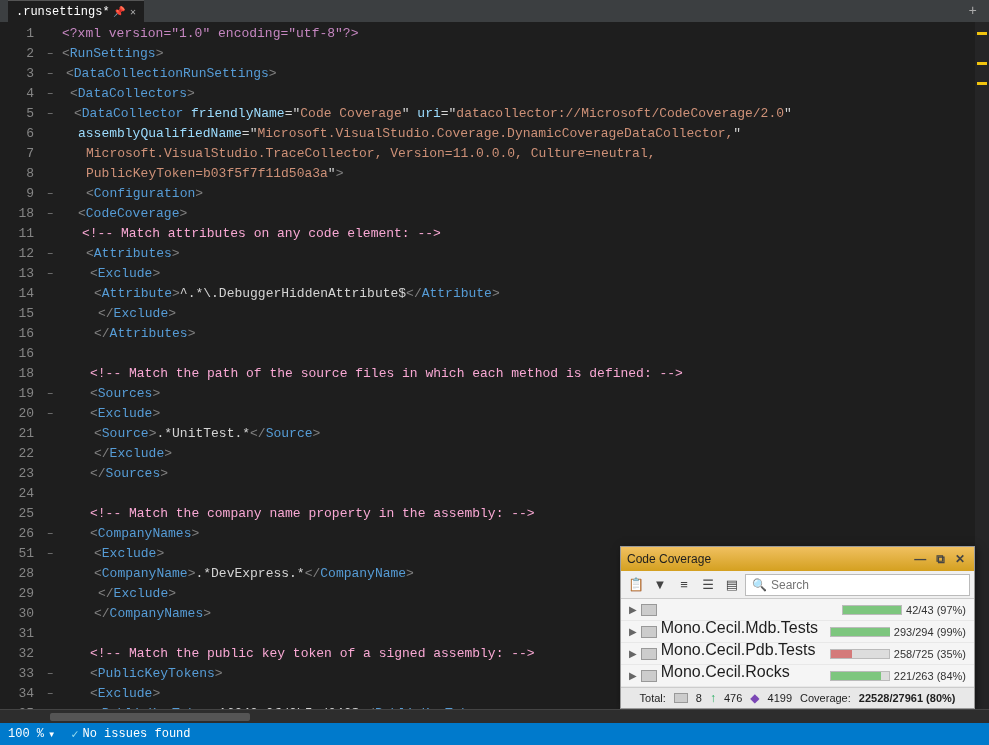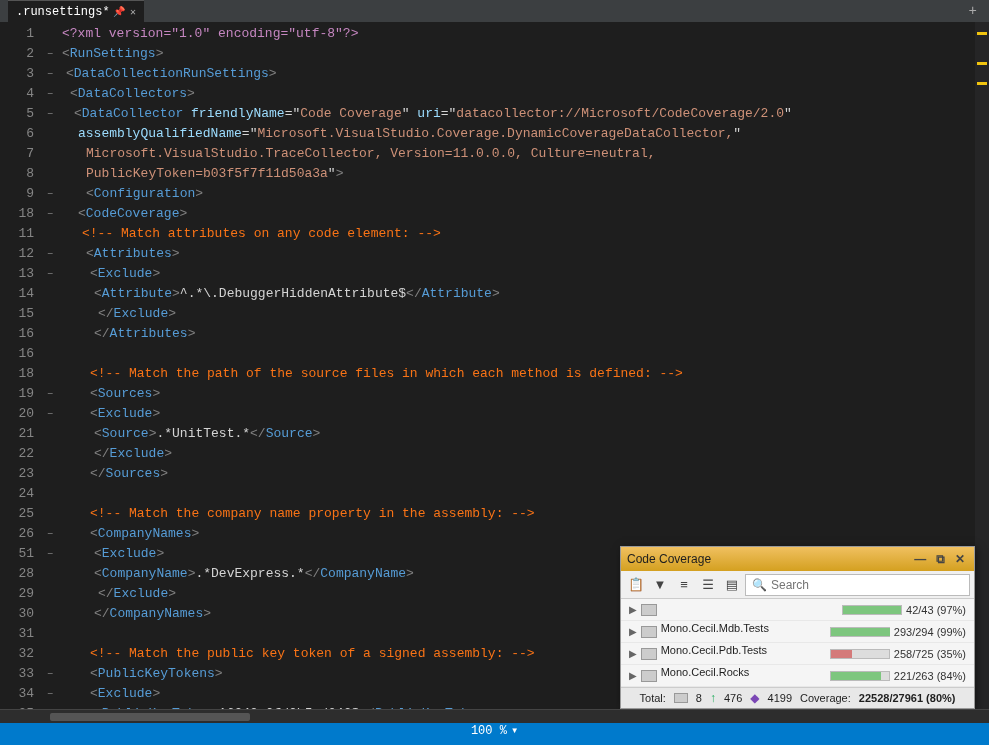--- a/index.html
+++ b/index.html
@@ -96,21 +96,21 @@
       white-space: pre;
       font-size: 13px;
       position: relative;
     }
 
     
     .xml-tag { color: #569cd6; }
     .xml-bracket { color: #808080; }
     .xml-attr-name { color: #9cdcfe; }
     .xml-attr-val { color: #ce9178; }
-    .xml-comment { color: #f97316; }
+    .xml-comment { color: #f9a8d4; }
     .xml-text { color: #d4d4d4; }
     .xml-pi { color: #c586c0; }
 
     .code-line {
       display: flex;
       align-items: baseline;
       min-height: 20px;
     }
 
     
@@ -130,21 +130,20 @@
     .status-bar {
       height: 22px;
       background: #007acc;
       display: flex;
       align-items: center;
       padding: 0 8px;
       font-size: 12px;
       color: #fff;
       flex-shrink: 0;
       gap: 16px;
-      flex-direction: column;
     }
     .status-item { display: flex; align-items: center; gap: 4px; }
 
     
     .coverage-panel {
       position: absolute;
       bottom: 0;
       right: 14px;
       width: 355px;
       background: #f5f5f5;
@@ -215,21 +214,21 @@
     .cov-row {
       display: flex;
       align-items: center;
       padding: 2px 8px;
       height: 22px;
       border-bottom: 1px solid #e8e8e8;
       cursor: pointer;
     }
     .cov-row-expand { color: #666; margin-right: 4px; font-size: 10px; }
     .cov-row-icon { margin-right: 4px; width: 16px; height: 12px; background: #ccc; border: 1px solid #999; display: inline-block; flex-shrink: 0; }
-    .cov-row-name { flex: 1; font-size: 11px; color: #1e1e1e; margin-top: 36px; }
+    .cov-row-name { flex: 1; font-size: 16px; color: #1e1e1e; margin-top: 36px; }
     .cov-row-bar { width: 100px; display: flex; align-items: center; justify-content: flex-end; gap: 4px; }
     .bar-container { width: 60px; height: 10px; background: #ddd; border: 1px solid #bbb; flex-shrink: 0; }
     .bar-fill { height: 100%; background: #7dc67e; }
     .bar-fill.low { background: #d47a7a; }
     .cov-pct { font-size: 11px; color: #333; white-space: nowrap; }
     .coverage-footer {
       background: #e8e8e8;
       border-top: 1px solid #ccc;
       padding: 3px 8px;
       font-size: 11px;

